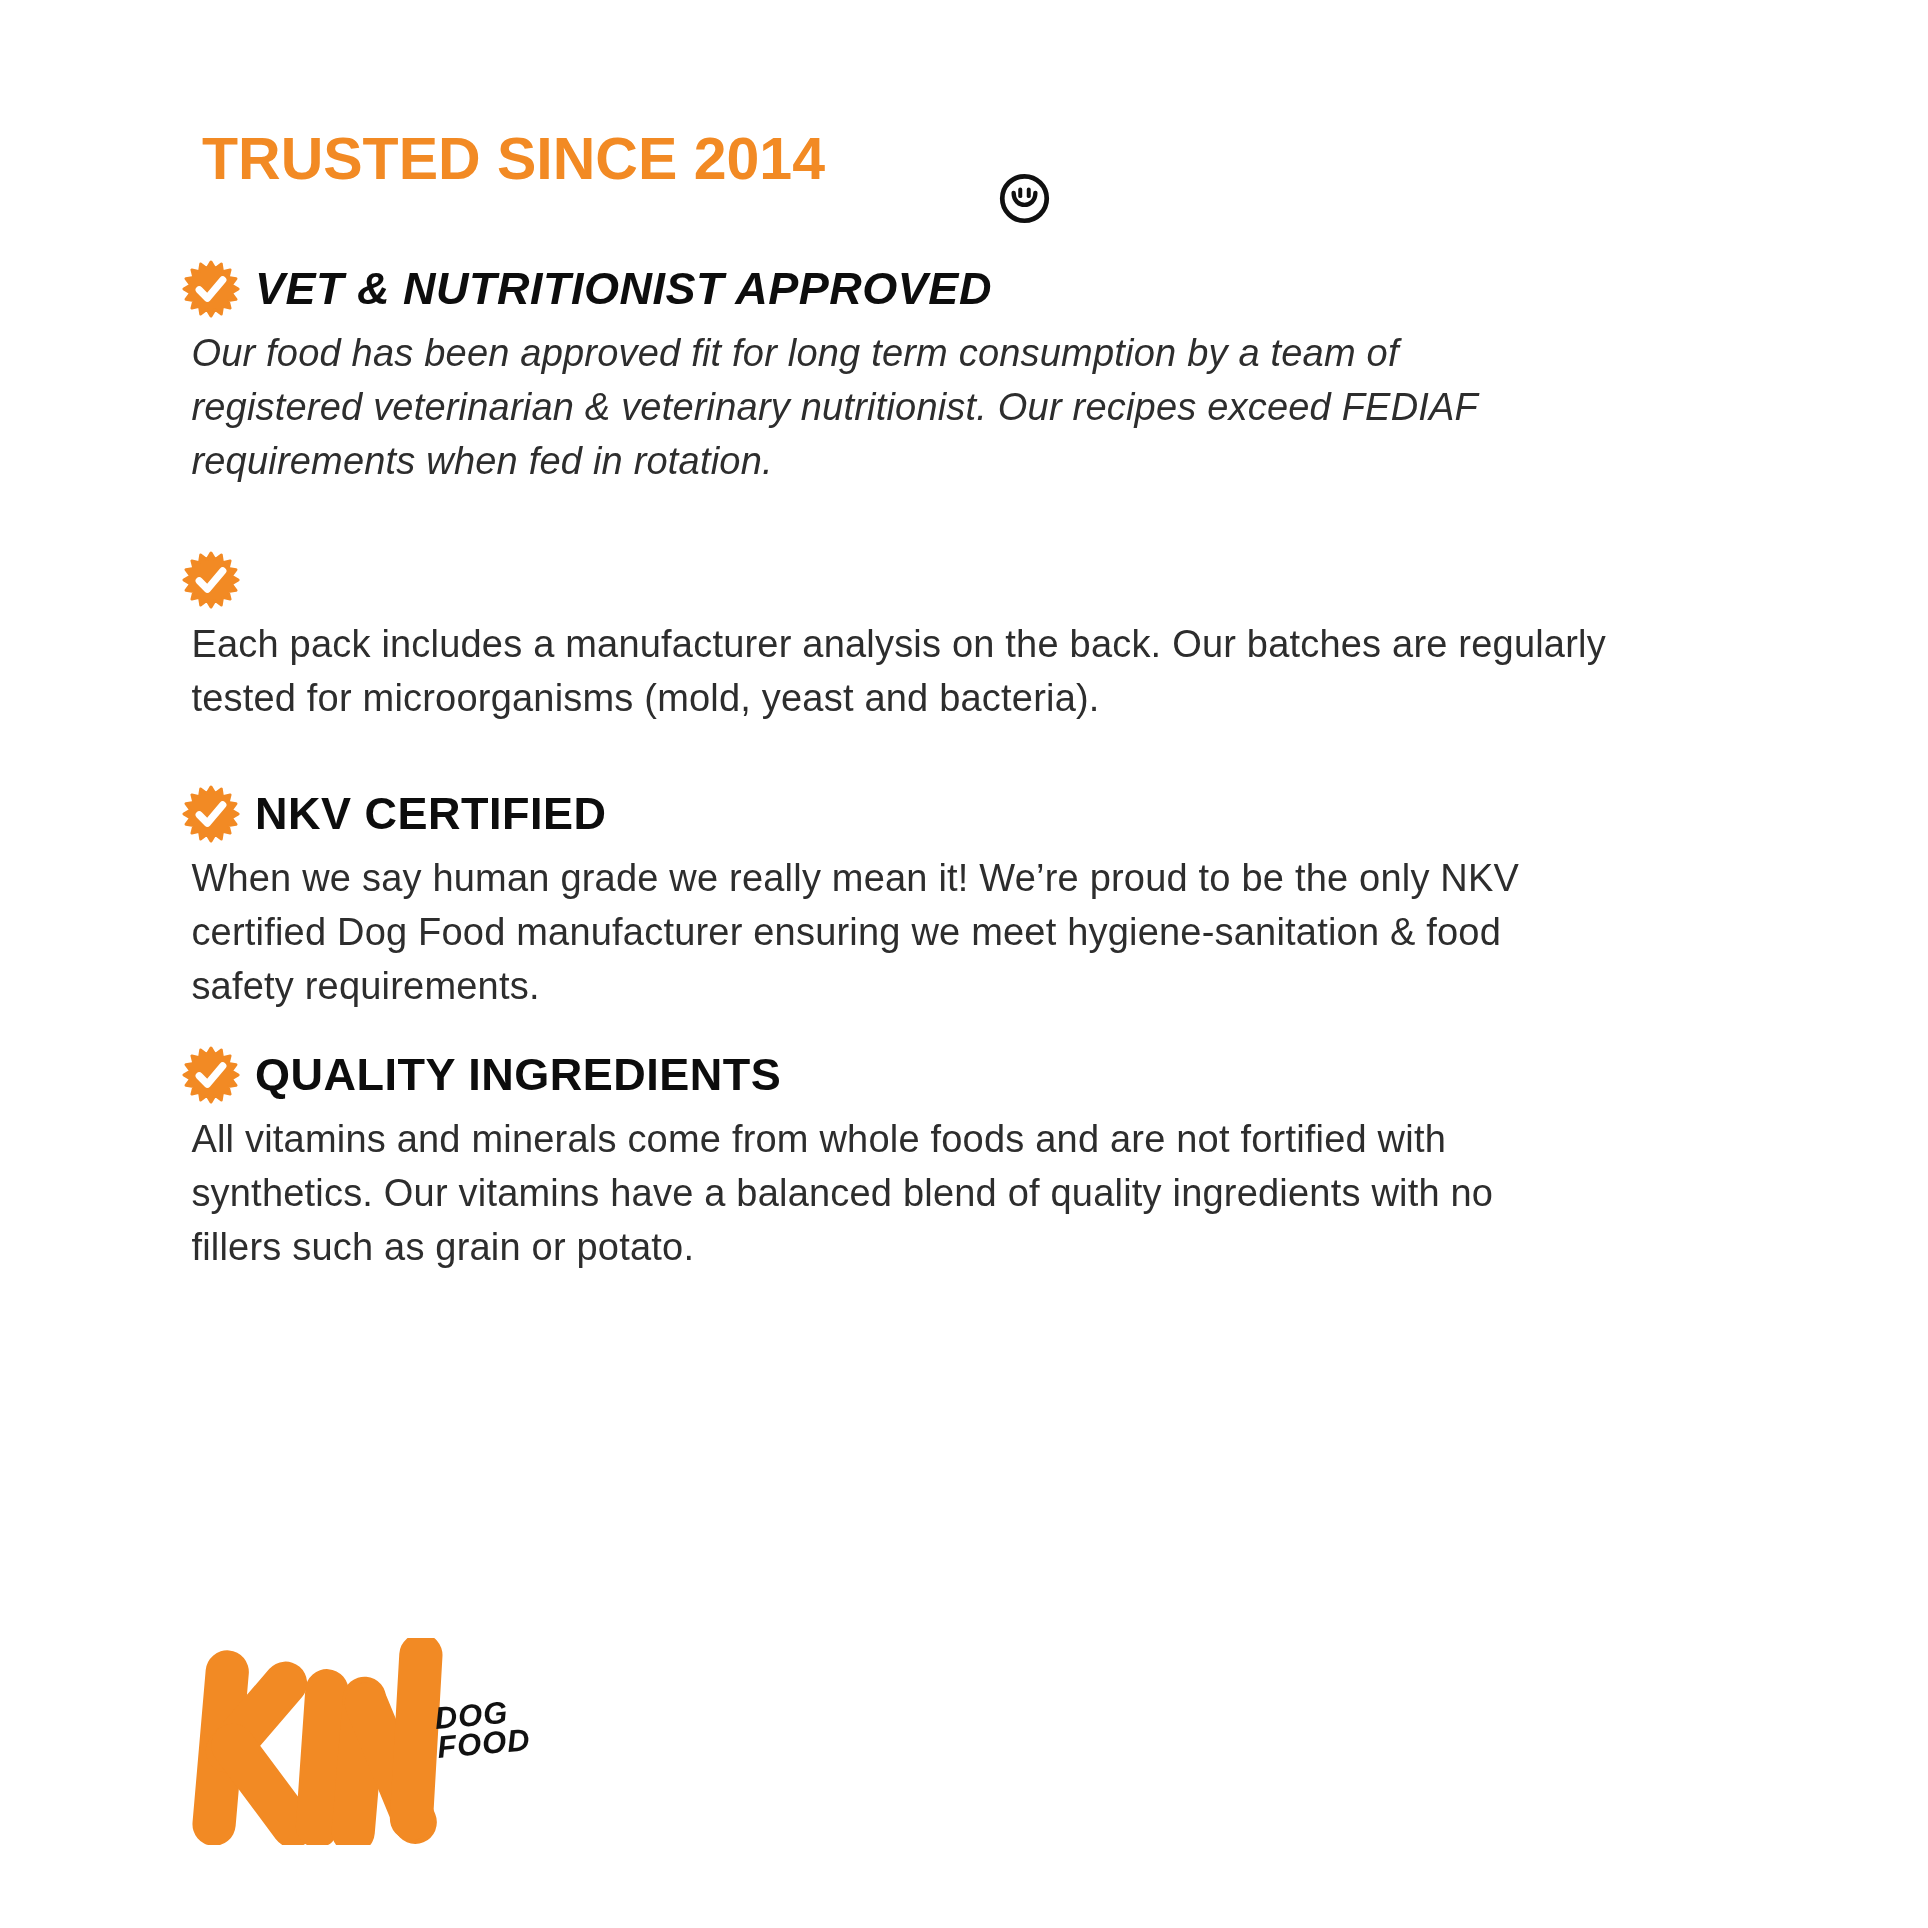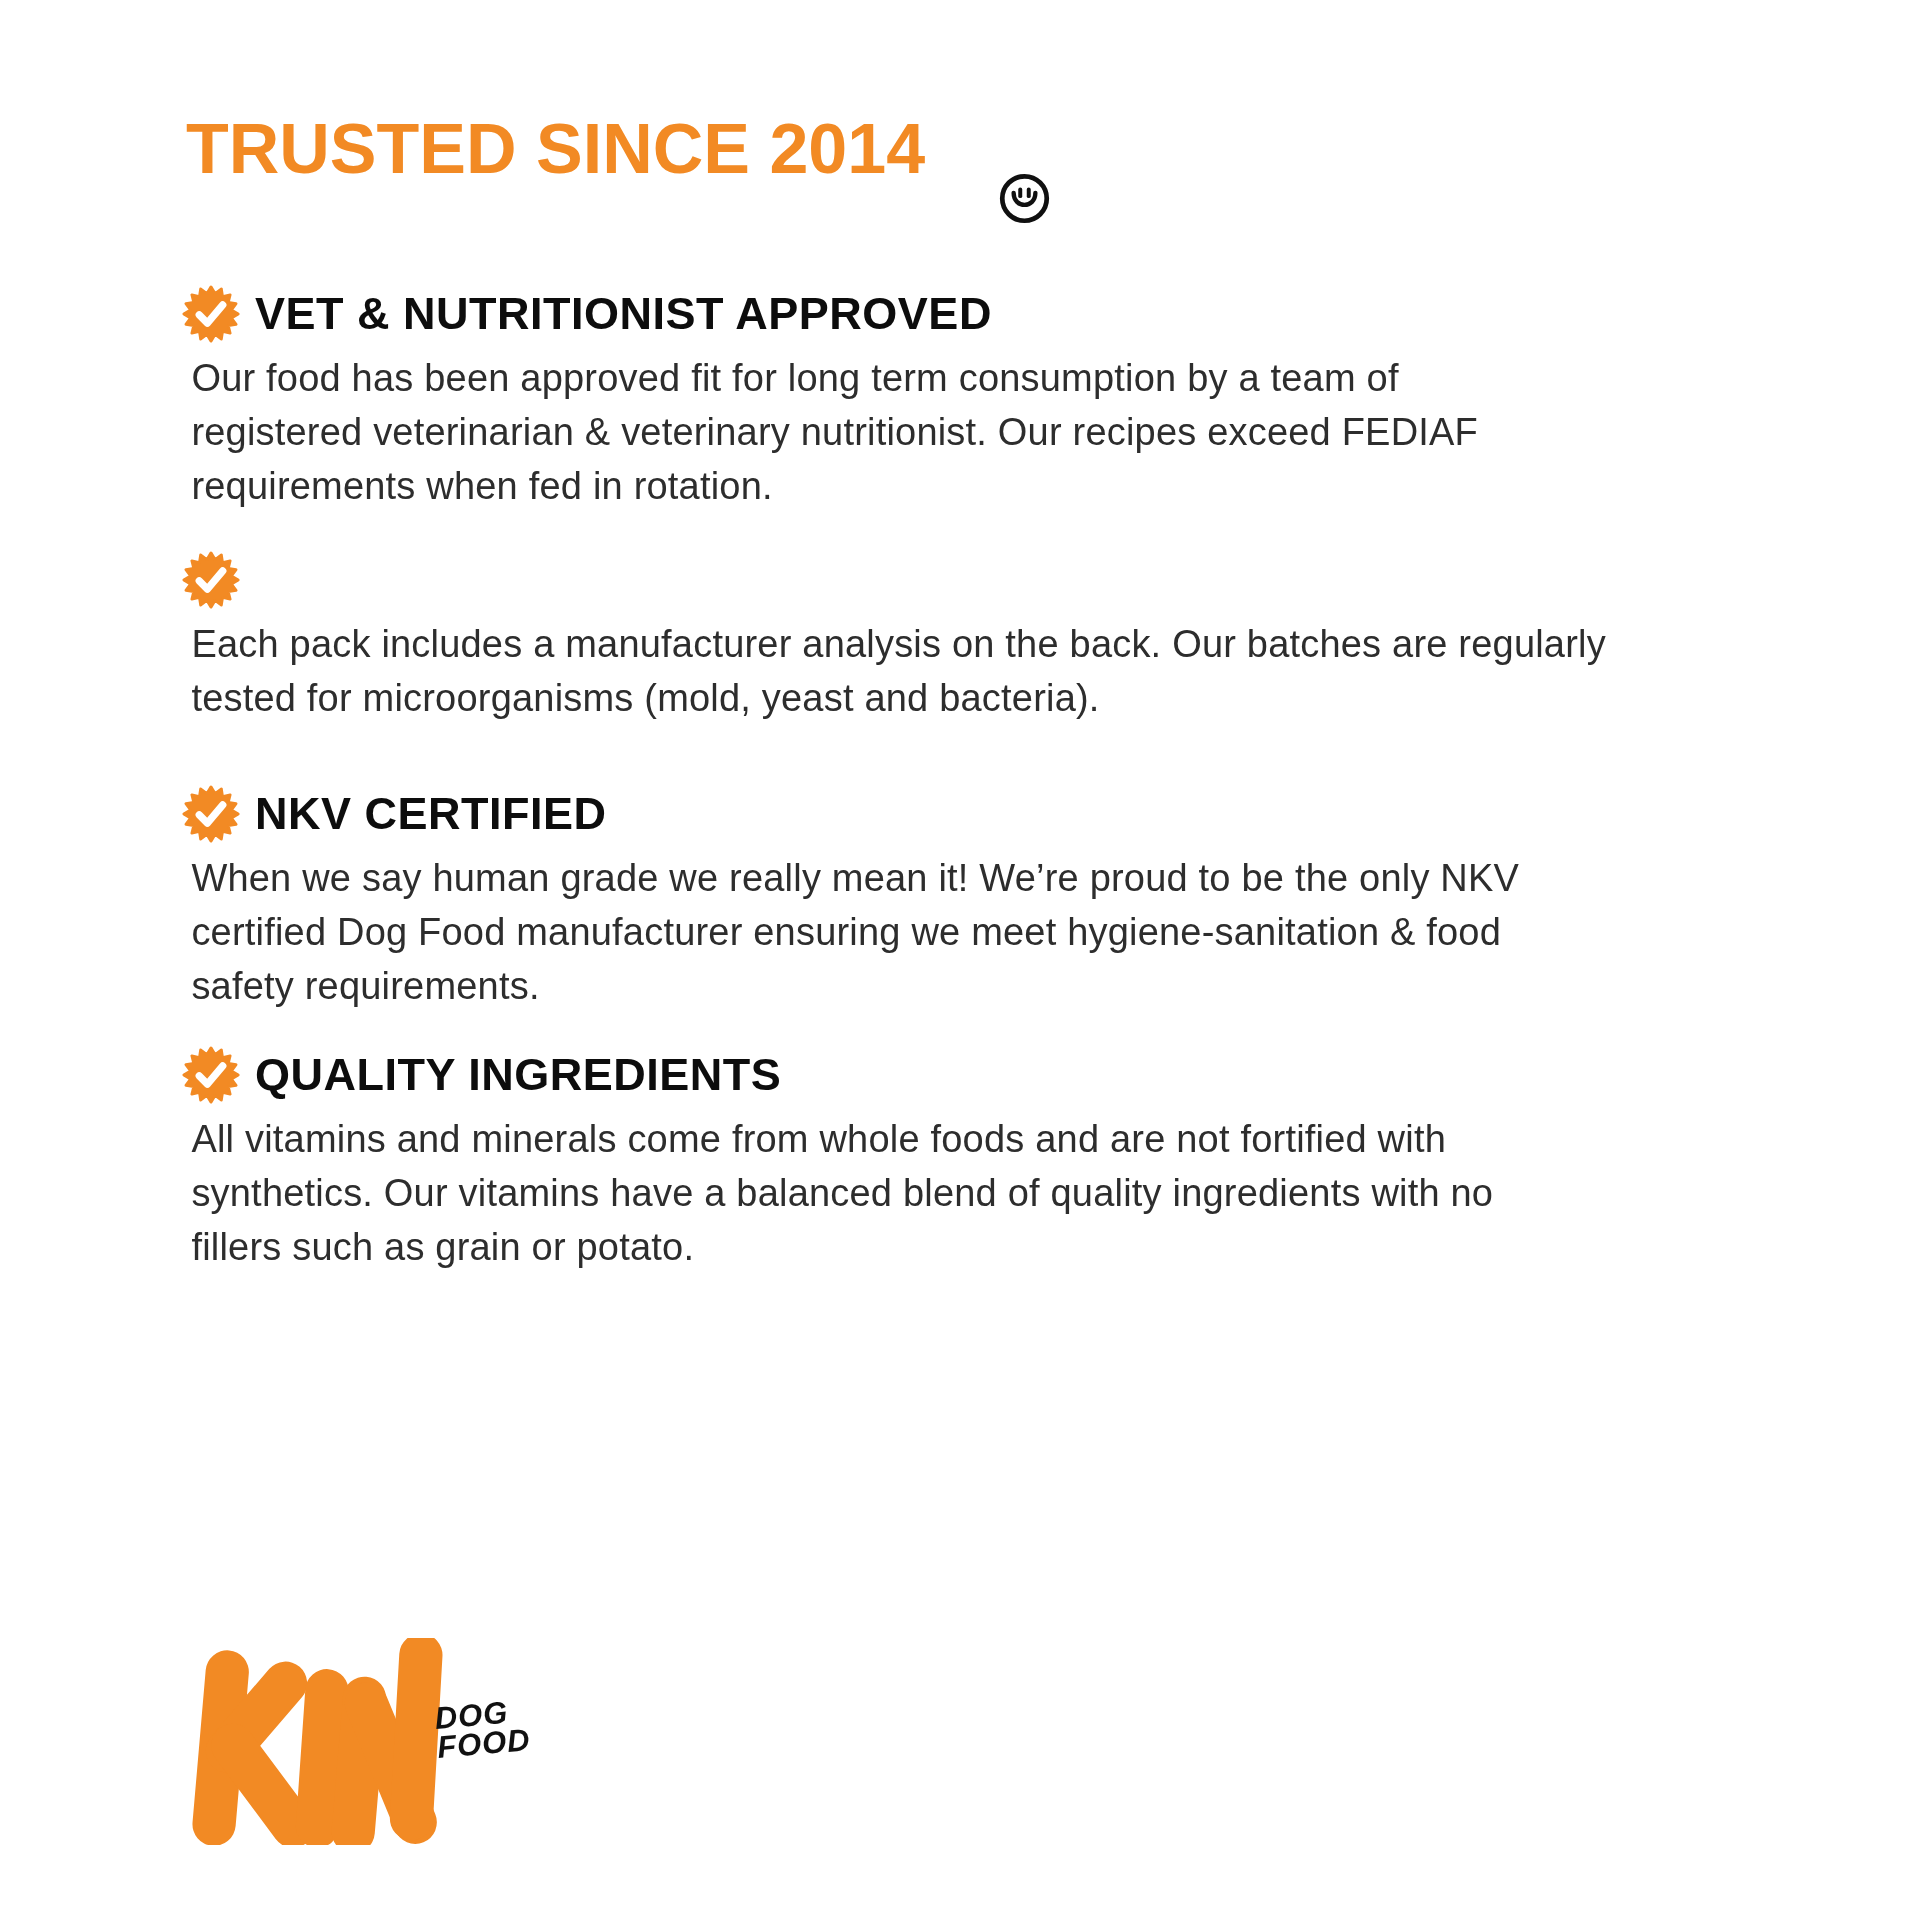--- a/index.html
+++ b/index.html
@@ -1,27 +1,27 @@
 <!DOCTYPE html>
 <html style="font-size:15px"><head>
 <meta charset="utf-8">
 <style>
   html,body{margin:0;padding:0;background:#ffffff;}
   .page{
     position:relative;width:1928px;height:1928px;background:#ffffff;
     font-family:"Liberation Sans",sans-serif;overflow:hidden;
   }
   .title{
-    position:absolute;left:186px;top:109px;margin:0;
-    font-size:70px;font-weight:bold;letter-spacing:0px;
+    position:absolute;left:186px;top:109px;margin:16px;
+    font-size:59px;font-weight:bold;letter-spacing:0px;
     color:#F28A24;white-space:nowrap;
   }
   .smiley{position:absolute;left:998px;top:172px;width:53px;height:53px;}
   .section{position:absolute;left:182px;width:1620px;}
-  .s1{top:285px;}
+  .s1{top:260px;font-style:italic;}
   .s2{top:551px;}
   .s3{top:785px;}
   .s4{top:1046px;}
   .sec-head{display:flex;align-items:center;gap:15px;}
   .badge{width:58px;height:58px;flex:none;}
   .sec-head h2{
     margin:0;font-size:45px;line-height:58px;font-weight:bold;
     letter-spacing:0.5px;color:#0d0d0d;white-space:nowrap;
   }
   .body{

